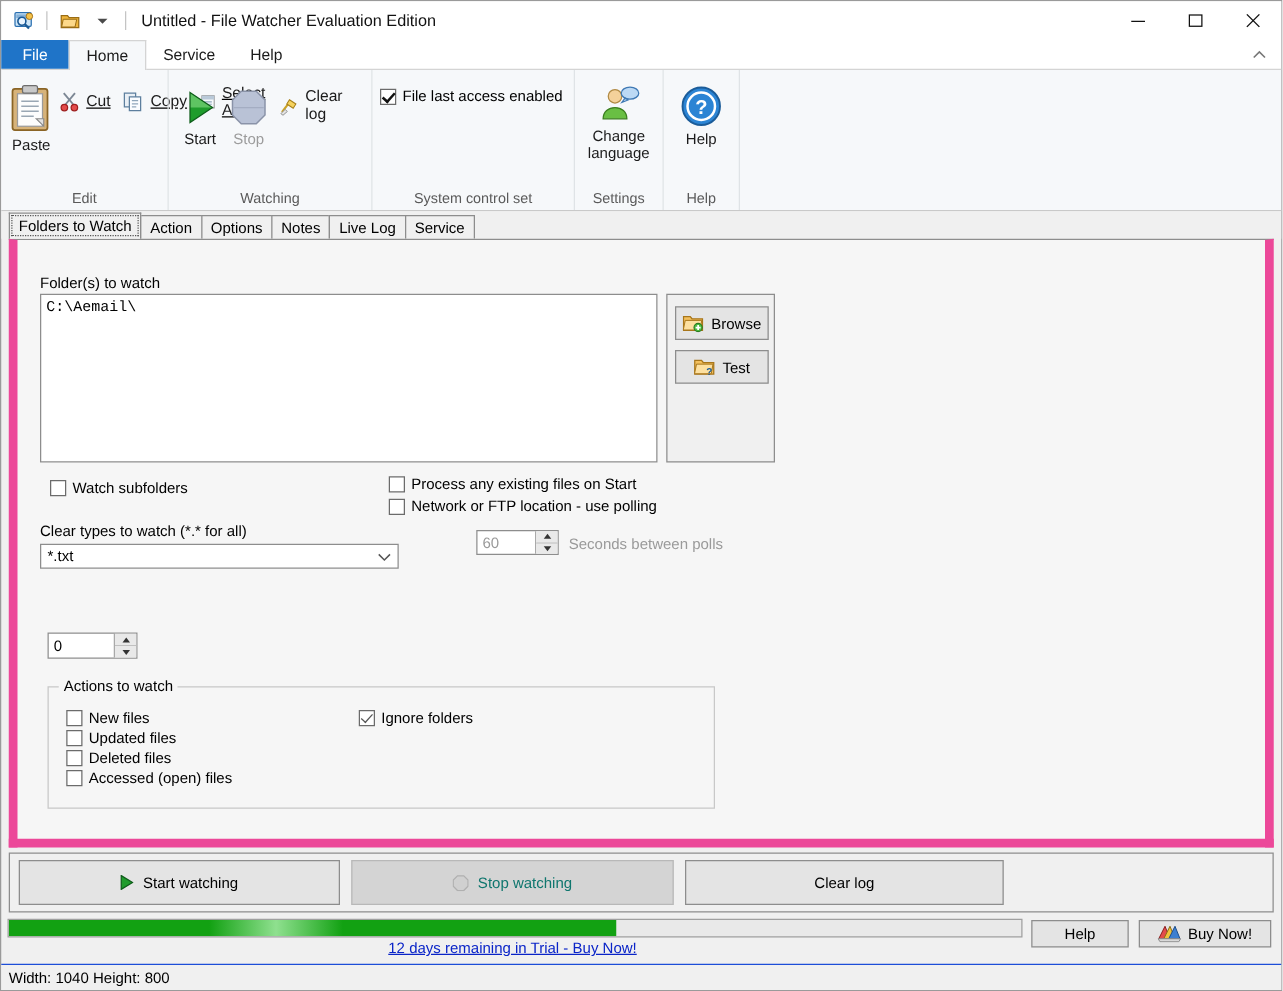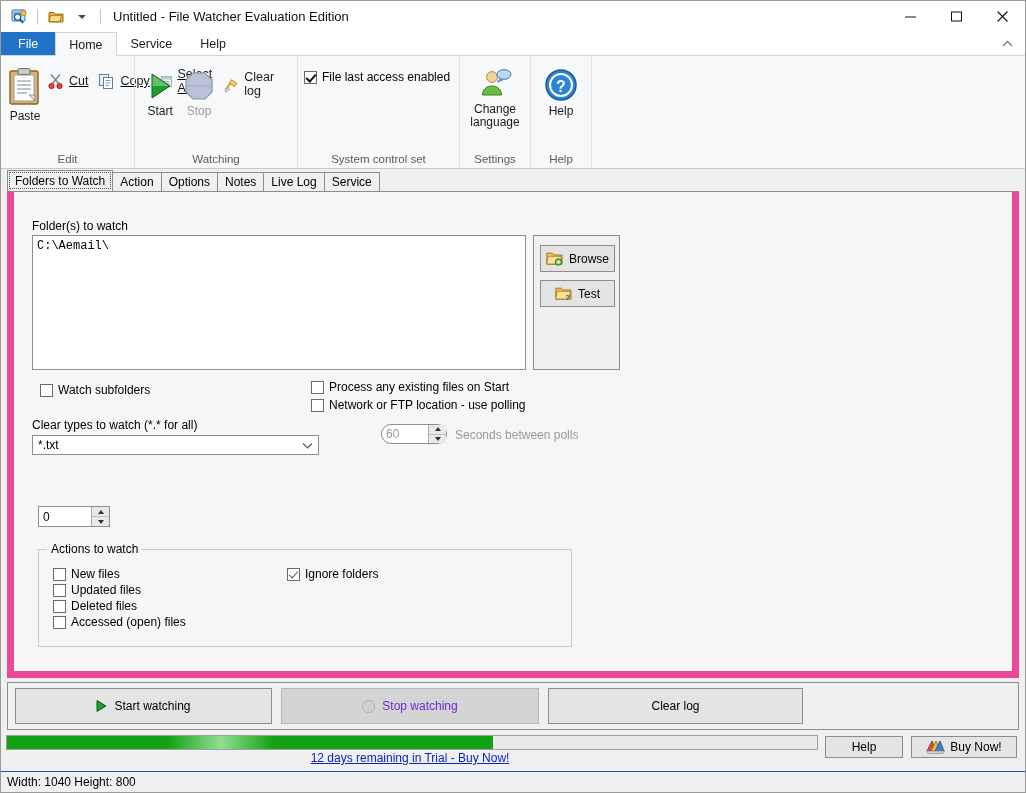--- a/index.html
+++ b/index.html
@@ -136,21 +136,21 @@
     display:flex;align-items:center;padding-left:5px;font-size:12px;color:#000;
   }
   .combo .arrow{
     margin-left:auto;width:22px;height:100%;display:flex;align-items:center;justify-content:center;
     color:#555;font-size:10px;
   }
   .spin{
     position:absolute;box-sizing:border-box;border:1px solid #8d8d8d;background:#fff;
     display:flex;align-items:center;padding-left:4px;font-size:12px;color:#000;
   }
-  .spin.dim{color:#9a9a9a;border-radius:10px;}
+  .spin.dim{color:#9a9a9a;}
   .spin .btns{
     margin-left:auto;width:17px;height:100%;
     display:flex;flex-direction:column;border-left:1px solid #a9a9a9;
   }
   .spin .sb{
     flex:1;display:flex;align-items:center;justify-content:center;background:#e9e9e9;
   }
   .spin .sb:first-child{border-bottom:1px solid #c0c0c0;}
   .tri-up{width:0;height:0;border-left:3.5px solid transparent;border-right:3.5px solid transparent;border-bottom:4px solid #333;}
   .tri-dn{width:0;height:0;border-left:3.5px solid transparent;border-right:3.5px solid transparent;border-top:4px solid #333;}
@@ -165,21 +165,21 @@
   
   .bottombar{
     flex:0 0 auto;height:48px;margin:4px 6px 0 6px;
     border:1px solid #8d8d8d;background:#f0f0f0;
     display:flex;align-items:center;gap:9px;padding:0 7px;box-sizing:border-box;
   }
   .bigbtn{
     height:36px;box-sizing:border-box;border:1px solid #8d8d8d;background:#e4e4e4;
     display:flex;align-items:center;justify-content:center;gap:7px;font-size:12px;color:#000;
   }
-  .bigbtn.disabled{background:#d4d4d4;color:#6d28d9;border-color:#b8b8b8;}
+  .bigbtn.disabled{background:#d4d4d4;color:#0f766e;border-color:#b8b8b8;}
 
   
   .trialzone{
     flex:0 0 auto;height:38px;margin:3px 0 0 0;display:flex;align-items:flex-start;
     position:relative;
   }
   .progress{
     position:absolute;left:5px;top:2px;width:812px;height:15px;
     border:1px solid #a0a0a0;background:#e9e9e9;box-sizing:border-box;overflow:hidden;
   }

